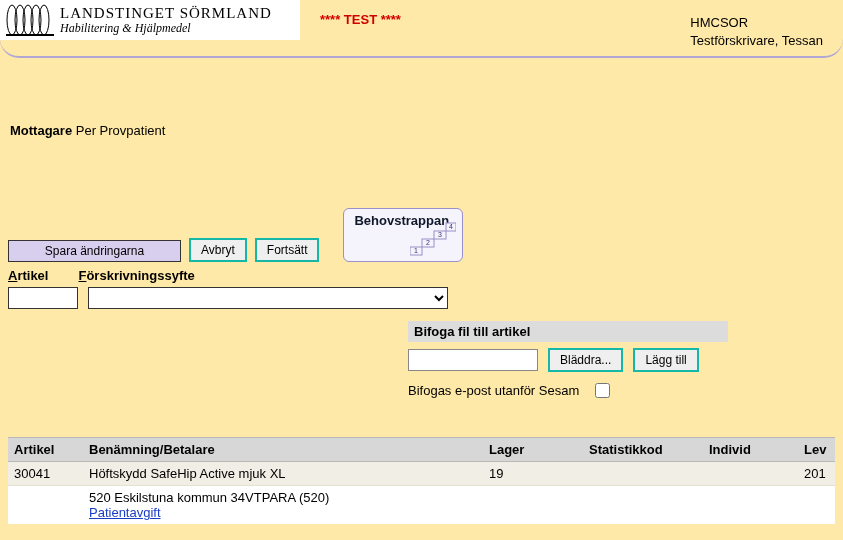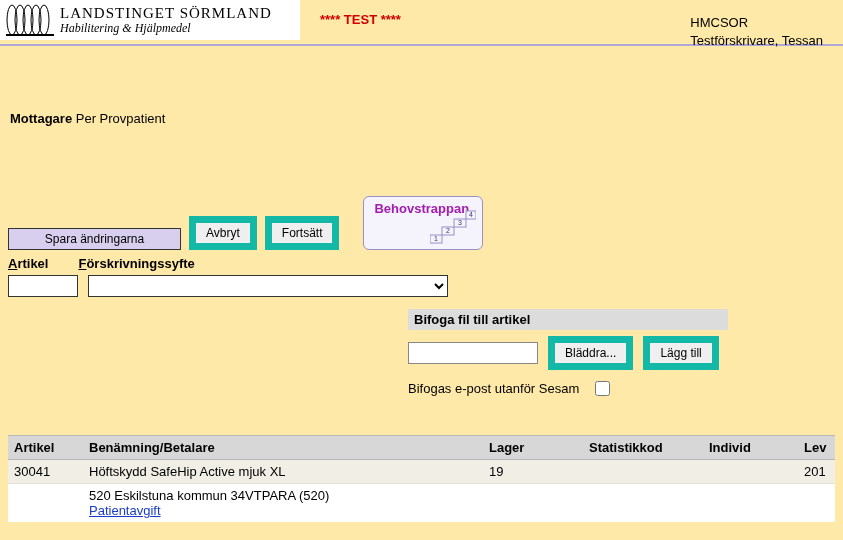--- a/index.html
+++ b/index.html
@@ -9,22 +9,23 @@
     font-size: 13px;
     background: #ffe9a8;
     color: #000;
     width: 843px;
   }
   .header {
     display: flex;
     align-items: flex-start;
     background: #ffe9a8;
     border-bottom: 2px solid #b0a7d6;
-    height: 46px;
+    height: 58px;
     position: relative;
+    border-radius: 19px;
   }
   .logo-block {
     background: #fff;
     width: 300px;
     height: 40px;
     display: flex;
     align-items: center;
     padding: 2px 6px;
   }
   .logo-icon {
@@ -57,39 +58,39 @@
     display: flex;
     align-items: flex-end;
     gap: 8px;
     margin-bottom: 6px;
   }
   button {
     font-family: Arial, sans-serif;
     font-size: 12px;
     padding: 3px 10px;
     background: #efefef;
-    border: 7px solid #14b8a6;
+    border: 2px solid #14b8a6;
     cursor: pointer;
   }
   button.primary {
     background: #d8cfef;
     border: 1px solid #333;
     width: 173px;
   }
   .behov-box {
     border: 1px solid #9a8fc7;
     border-radius: 6px;
     background: #f5f3fb;
     padding: 4px 10px 6px 10px;
     width: 120px;
     height: 54px;
     position: relative;
     margin-left: 16px;
   }
-  .behov-title { color: #a21caf; font-weight: bold; font-size: 13px; }
+  .behov-title { color: #0f172a; font-weight: bold; font-size: 13px; }
   .stairs {
     position: absolute;
     right: 6px;
     bottom: 4px;
     width: 46px;
     height: 38px;
   }
   .form-labels { display: flex; gap: 30px; margin-top: 4px; }
   .form-labels .flabel { font-weight: bold; }
   .form-labels .flabel .ul { text-decoration: underline; }

